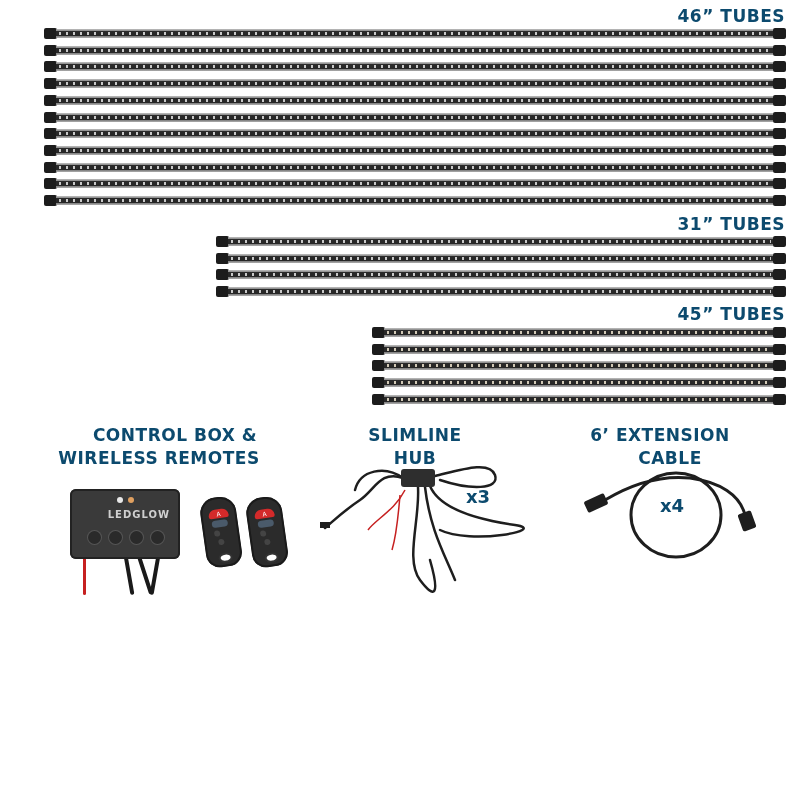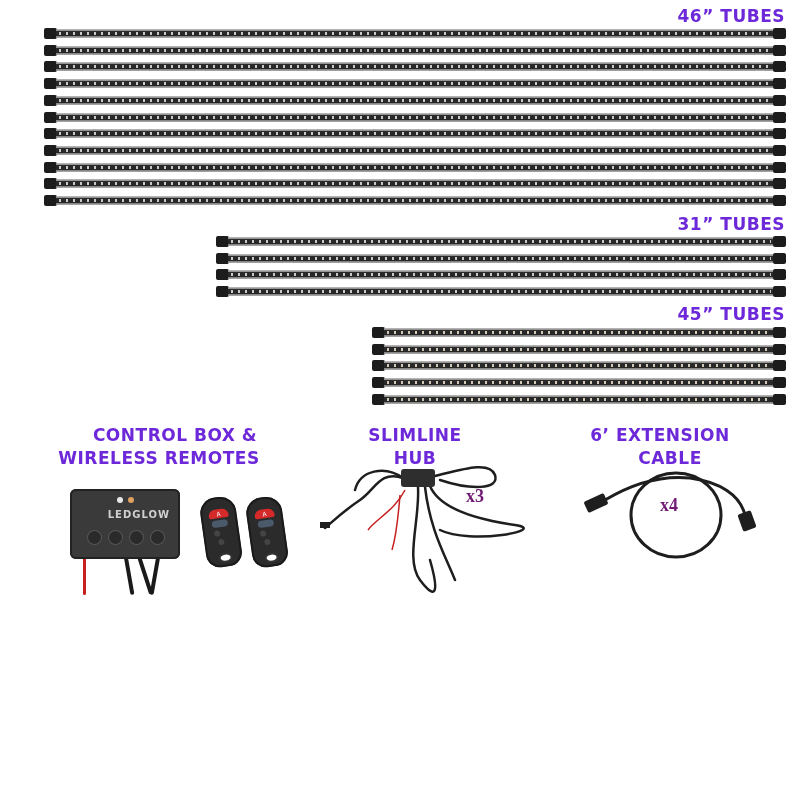--- a/index.html
+++ b/index.html
@@ -1,34 +1,34 @@
 <!DOCTYPE html>
 <html><head>
 <meta charset="utf-8">
 <style>
   html, body { margin: 0; padding: 0; background: #ffffff; }
   body { width: 800px; height: 800px; position: relative; overflow: hidden;
          font-family: "DejaVu Sans", "Liberation Sans", sans-serif; }
-  .label { position: absolute; font-weight: bold; color: #6d28d9; letter-spacing: 0.5px;
+  .label { position: absolute; font-weight: bold; color: #0c4a6e; letter-spacing: 0.5px;
            text-align: center; line-height: 24px; font-size: 17px; }
   .label.right { text-align: right; }
   .tube-group { position: absolute; }
   .tube { position: absolute; height: 9px; left: 0; right: 0; }
   .tube .cap { position: absolute; top: -1px; width: 13px; height: 11px; background: #1c1c1c; border-radius: 2px; }
   .tube .cap.l { left: 0; }
   .tube .cap.r { right: 0; }
   .tube .body { position: absolute; left: 12px; right: 12px; top: 0; height: 9px;
                 background: linear-gradient(#9a9a9a 0, #cfcfcf 12%, #2a2a2a 25%, #262626 75%, #bdbdbd 88%, #8a8a8a 100%);
                 border-radius: 1px; }
   .tube .body::after { content: ""; position: absolute; left: 3px; right: 3px; top: 3px; height: 3px;
                        background: repeating-linear-gradient(90deg, #e6e6e6 0 2px, transparent 2px 7px); opacity: 0.85; }
   .tube.warm .body::after { background: repeating-linear-gradient(90deg, #f0e6d0 0 2px, transparent 2px 7px); }
 
   .item { position: absolute; }
-  .qty { position: absolute; color: #701a75; font-weight: bold; font-size: 18px; font-family: Liberation Serif, serif; }
+  .qty { position: absolute; color: #0c4a6e; font-weight: bold; font-size: 18px; }
 
   
   .ctrl-box { position: absolute; left: 70px; top: 489px; width: 110px; height: 70px; background: #3a3a3a;
               border-radius: 6px; box-shadow: inset 0 0 0 2px #222; }
   .ctrl-led { position: absolute; top: 8px; width: 6px; height: 6px; border-radius: 50%; }
   .ctrl-logo { position: absolute; left: 34px; top: 20px; width: 66px; font-size: 10px; font-weight: bold;
                color: #cfcfcf; text-align: right; letter-spacing: 1px; }
   .ctrl-btn { position: absolute; top: 42px; width: 13px; height: 13px; border-radius: 50%;
               background: #2a2a2a; box-shadow: 0 0 0 1px #555; }
   .wire { position: absolute; background: #1a1a1a; border-radius: 2px; }

